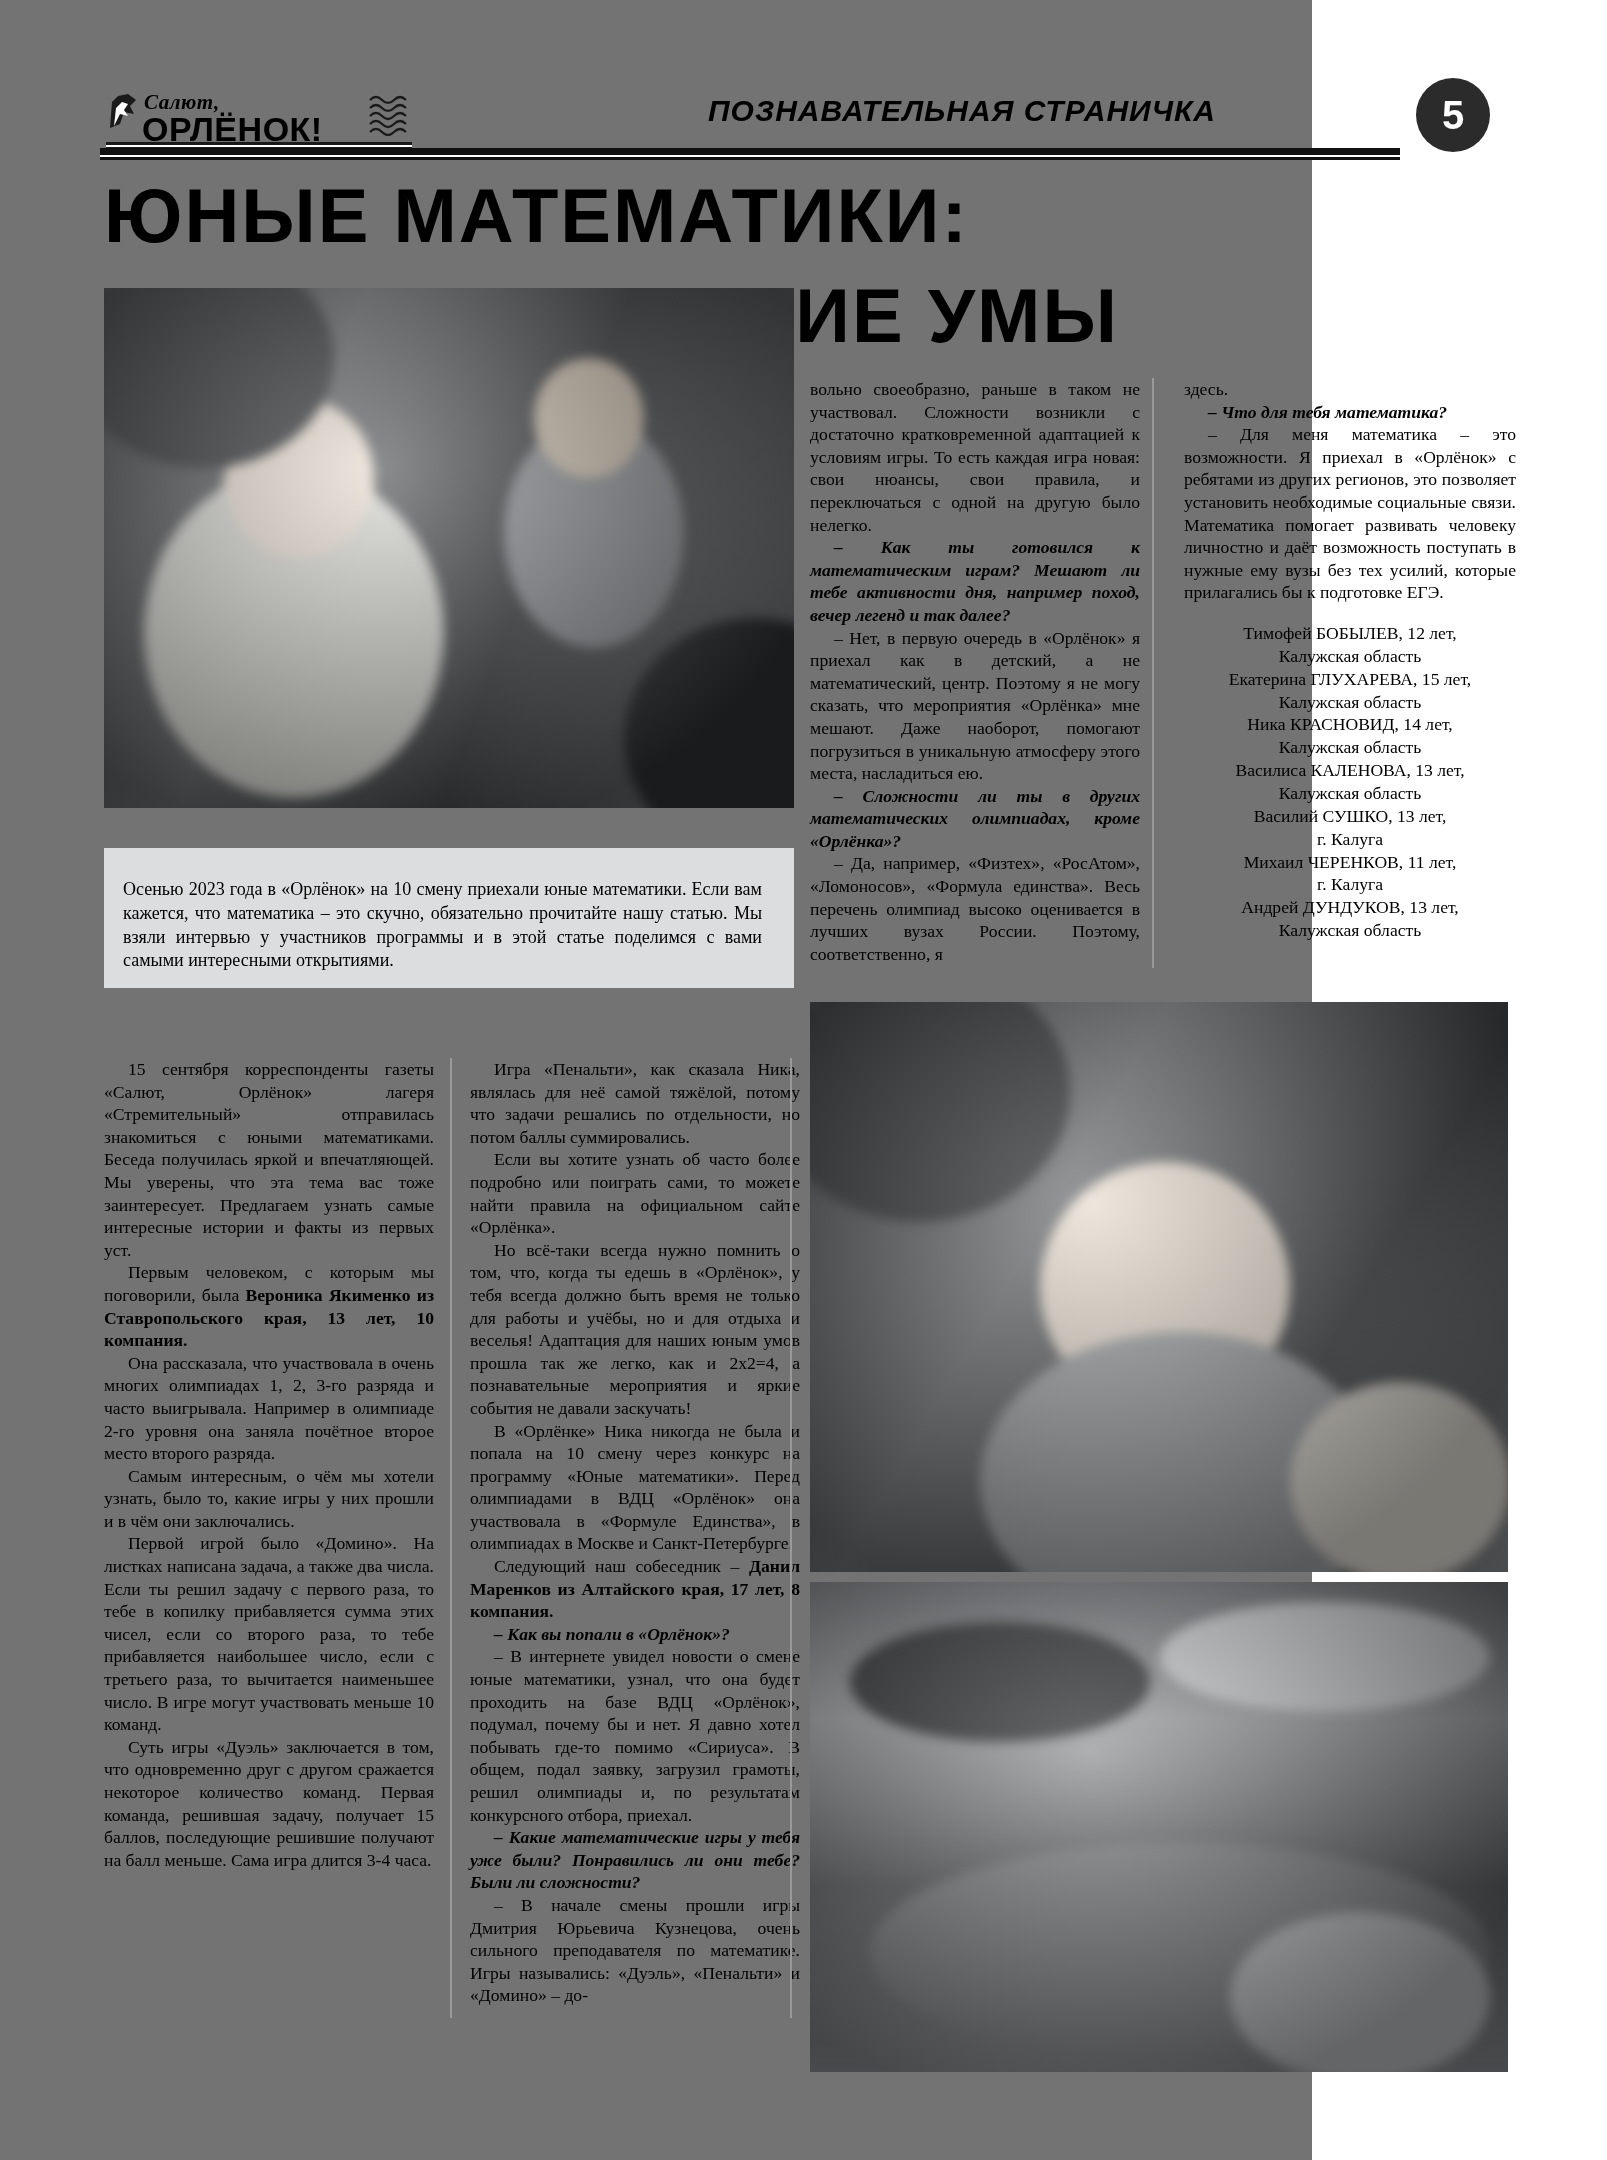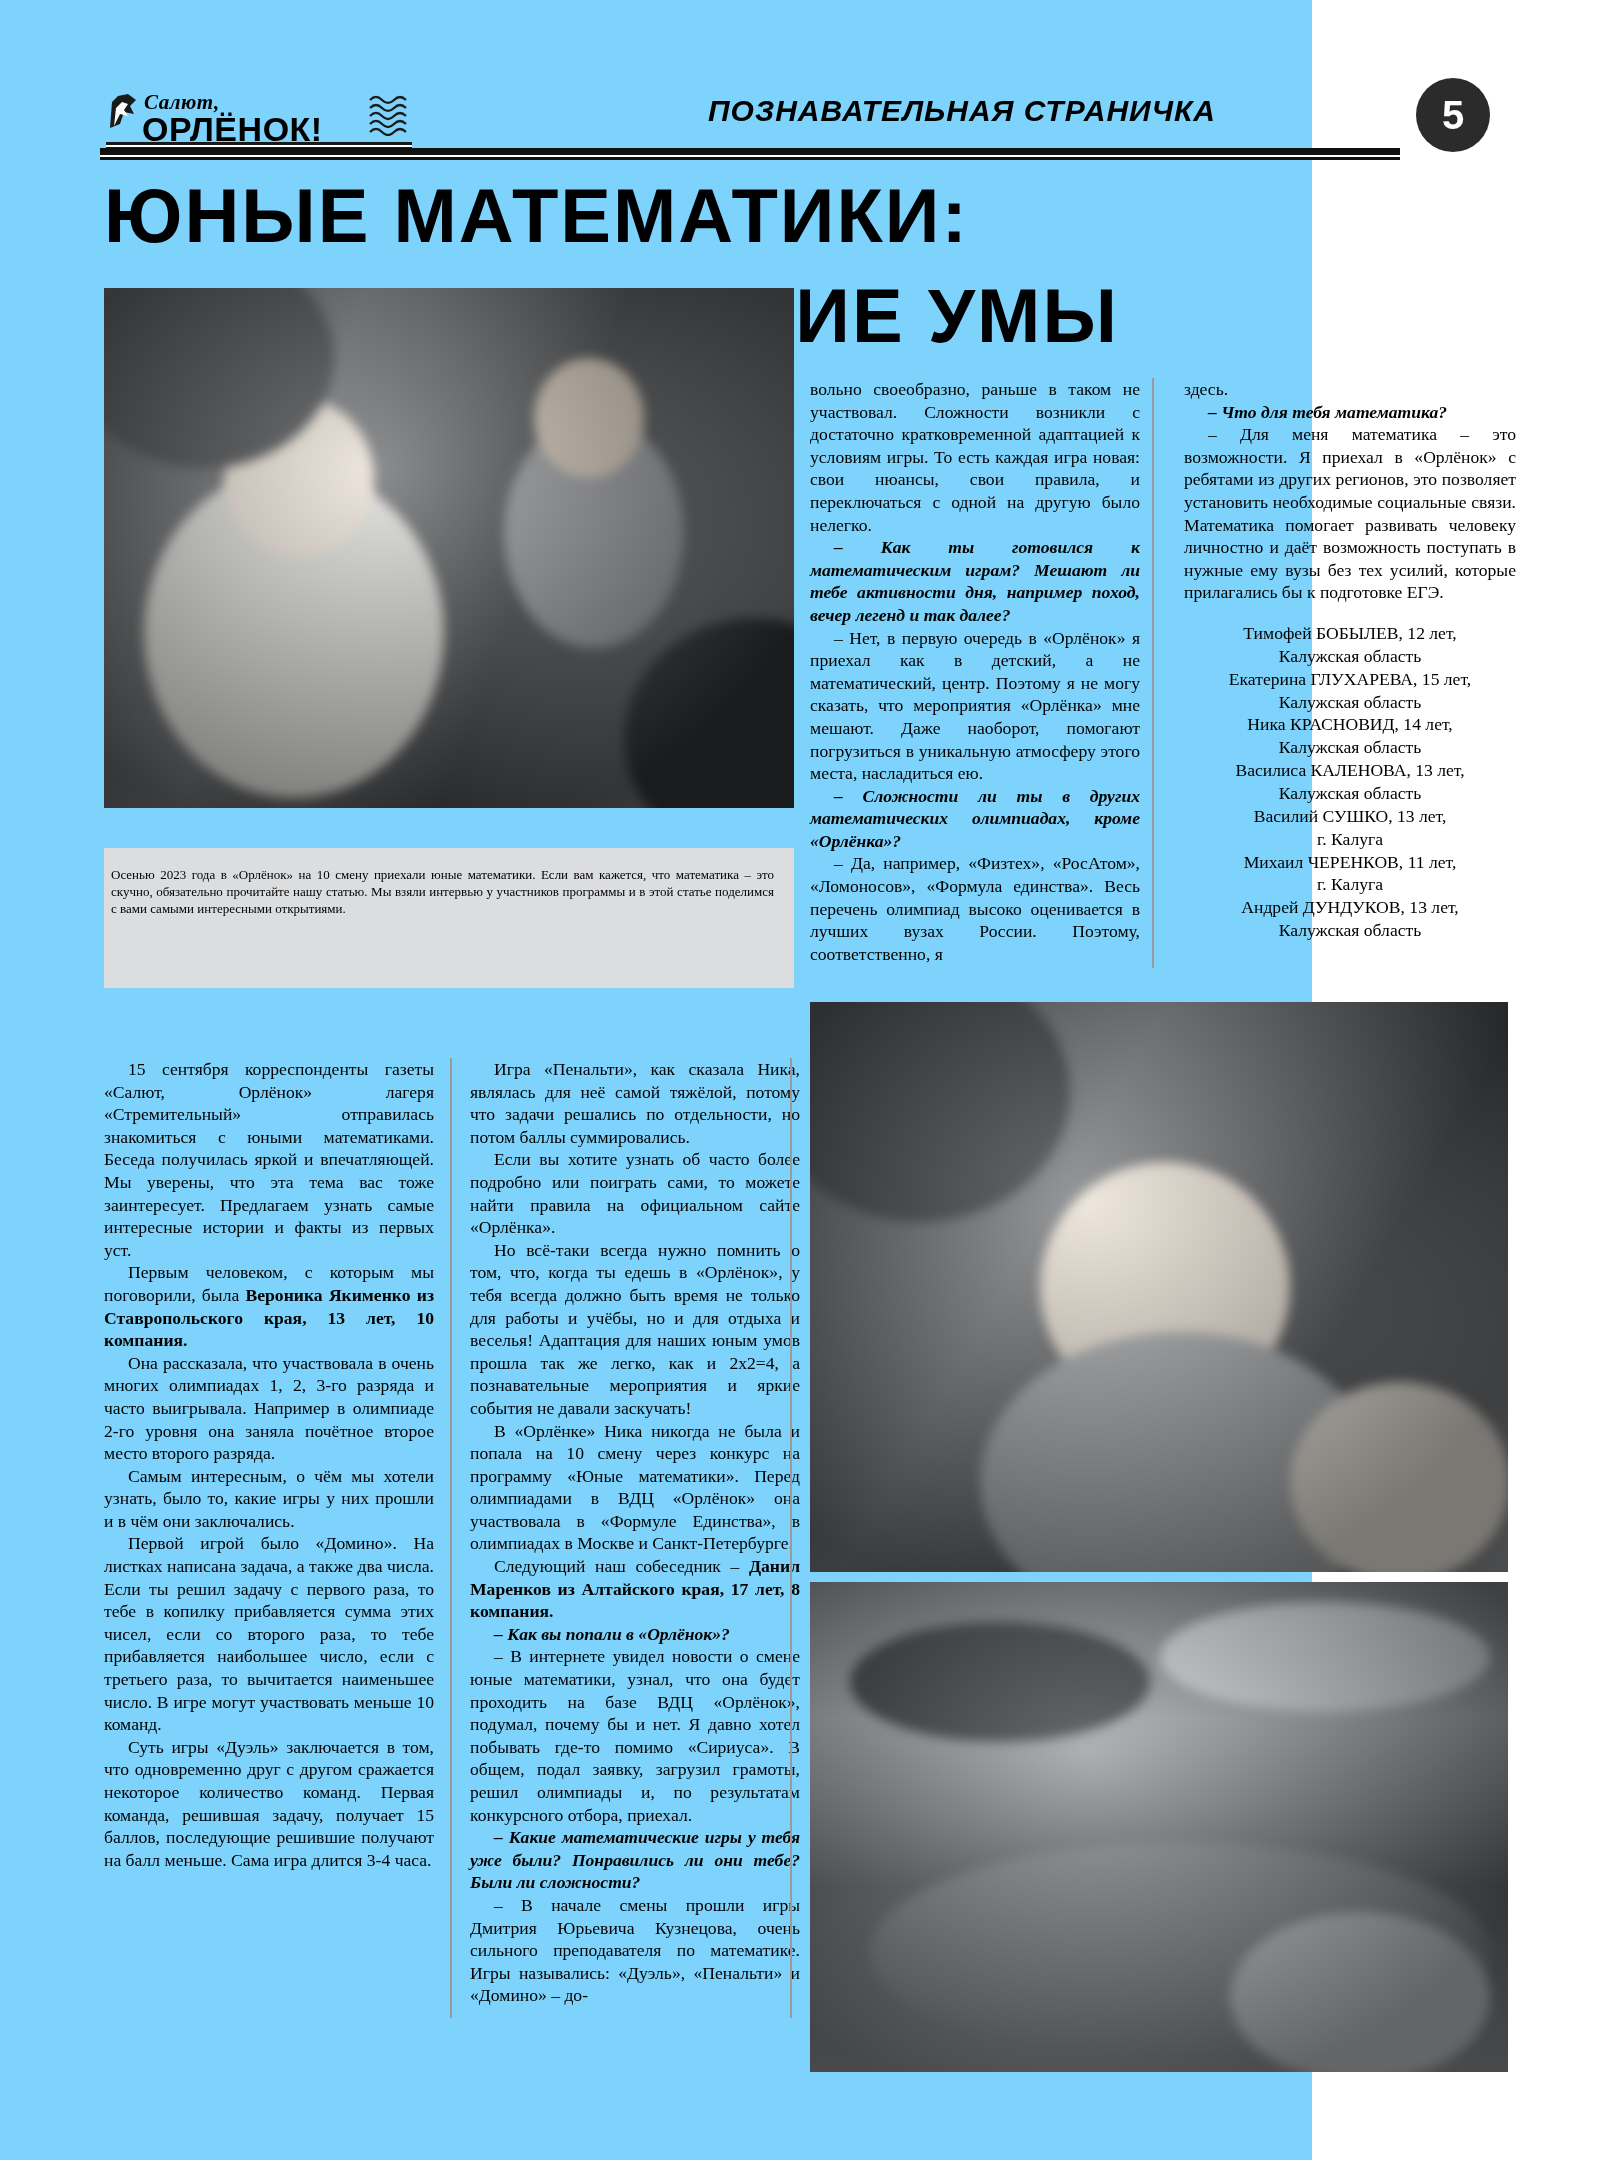--- a/index.html
+++ b/index.html
@@ -1,17 +1,17 @@
 <!DOCTYPE html>
 <html><head>
 <meta charset="utf-8">
 <style>
   html,body{margin:0;padding:0;background:#ffffff;}
   body{width:1607px;height:2160px;font-family:"Liberation Serif",serif;color:#000;}
-  .page{position:relative;width:1312px;height:2160px;box-sizing:border-box;padding:0;background:#7dd3fc;}
+  .page{position:relative;width:1312px;height:2160px;box-sizing:border-box;padding:0;background:#737373;}
 
   
   .masthead{position:absolute;left:106px;top:88px;width:1396px;height:70px;}
   .logo{position:absolute;left:0;top:0;width:300px;height:64px;}
   .logo .salut{font-family:"Liberation Serif",serif;font-style:italic;font-size:21px;font-weight:bold;position:absolute;left:38px;top:2px;letter-spacing:0.5px;}
   .logo .orlenok{font-family:"Liberation Sans",sans-serif;font-weight:bold;font-size:34px;position:absolute;left:36px;top:22px;letter-spacing:0.5px;}
   .logo .bird{position:absolute;left:0px;top:4px;width:34px;height:40px;}
   .logo .wave{position:absolute;left:262px;top:6px;width:46px;height:42px;}
   .logo .hatch{position:absolute;left:0;top:54px;width:306px;height:10px;
     background:repeating-linear-gradient(to bottom,#1a1a1a 0px,#1a1a1a 3px,#fff 3px,#fff 5px);}
@@ -38,21 +38,21 @@
   #photo-bot{left:810px;top:1582px;width:698px;height:490px;}
 
   
   .seats{position:absolute;inset:0;background:
      linear-gradient(110deg,#4b4d50 0%,#6b6d70 30%,#3e4043 60%,#808285 100%);}
   .vignette{position:absolute;inset:0;background:radial-gradient(ellipse at 40% 35%,rgba(255,255,255,.28),rgba(0,0,0,.45) 78%);}
   .blob{position:absolute;border-radius:50%;filter:blur(6px);}
 
   
   .lead{position:absolute;left:104px;top:848px;width:690px;height:140px;background:#dcdddf;}
-  .lead p{margin:0;padding:18px 20px 0 7px;font-size:13px;line-height:1.32;text-align:justify;}
+  .lead p{margin:12px;padding:18px 20px 0 7px;font-size:18px;line-height:1.32;text-align:justify;}
 
   
   .col{position:absolute;font-size:17.6px;line-height:1.285;text-align:justify;}
   .col p{margin:0;text-indent:24px;}
   .col p.noind{text-indent:0;}
   .col b{font-weight:bold;}
   .q{font-weight:bold;font-style:italic;}
 
   #col1{left:104px;top:1058px;width:330px;}
   #col2{left:470px;top:1058px;width:330px;}

